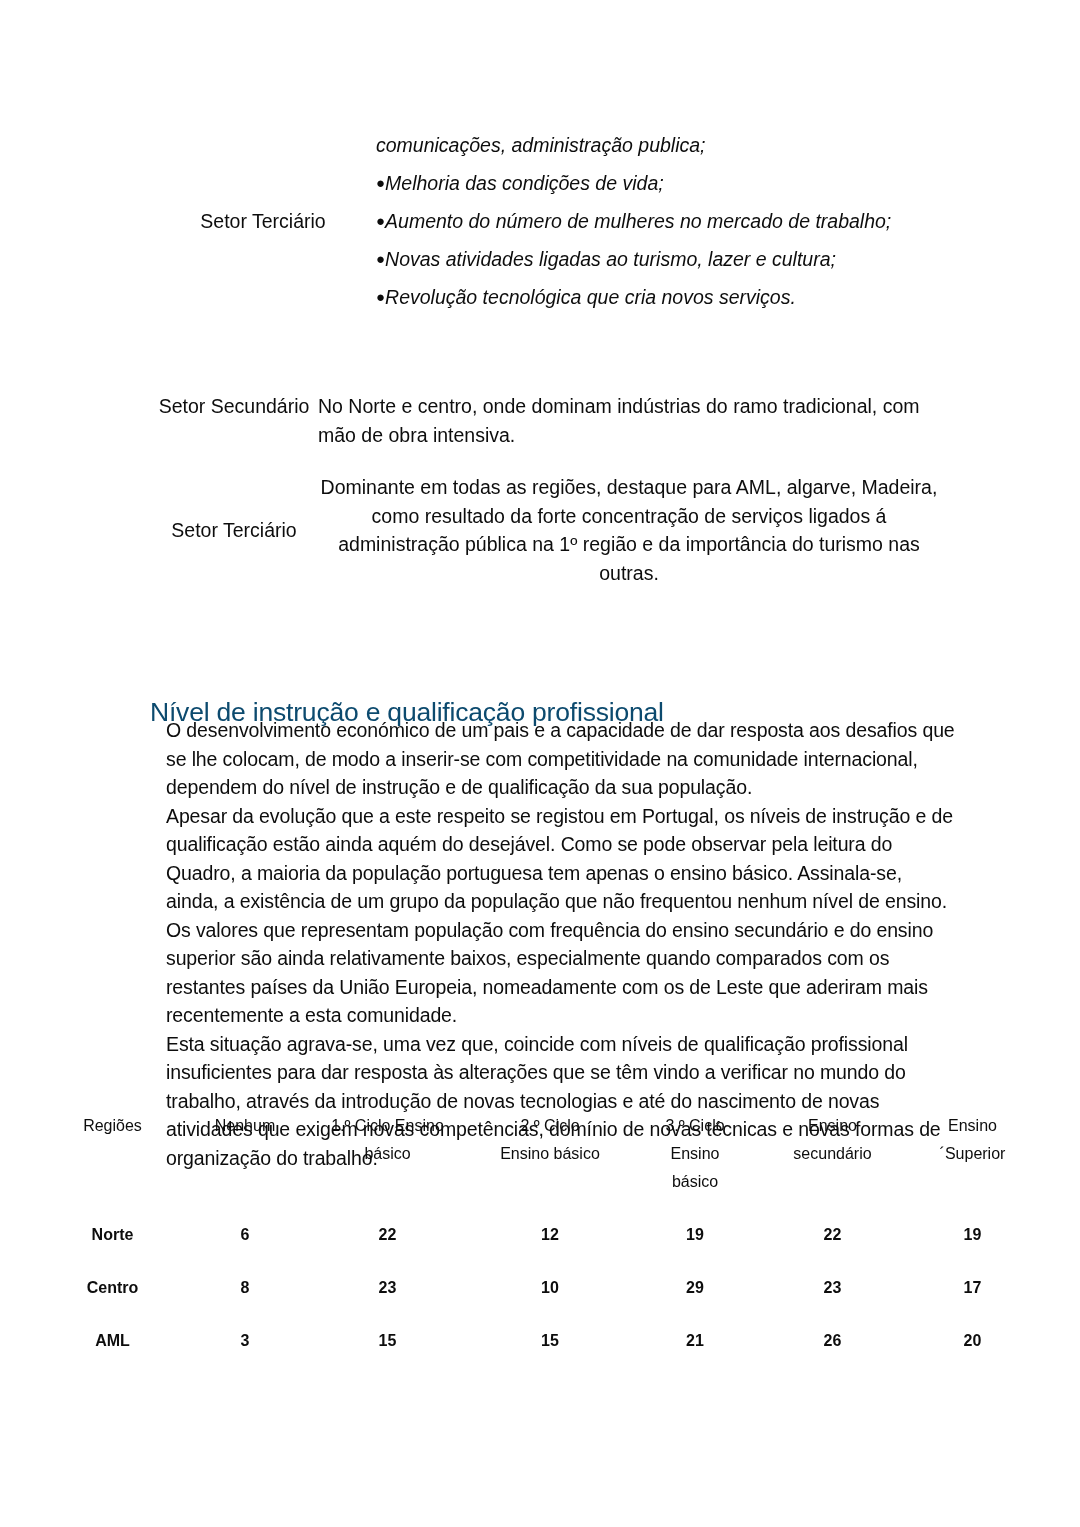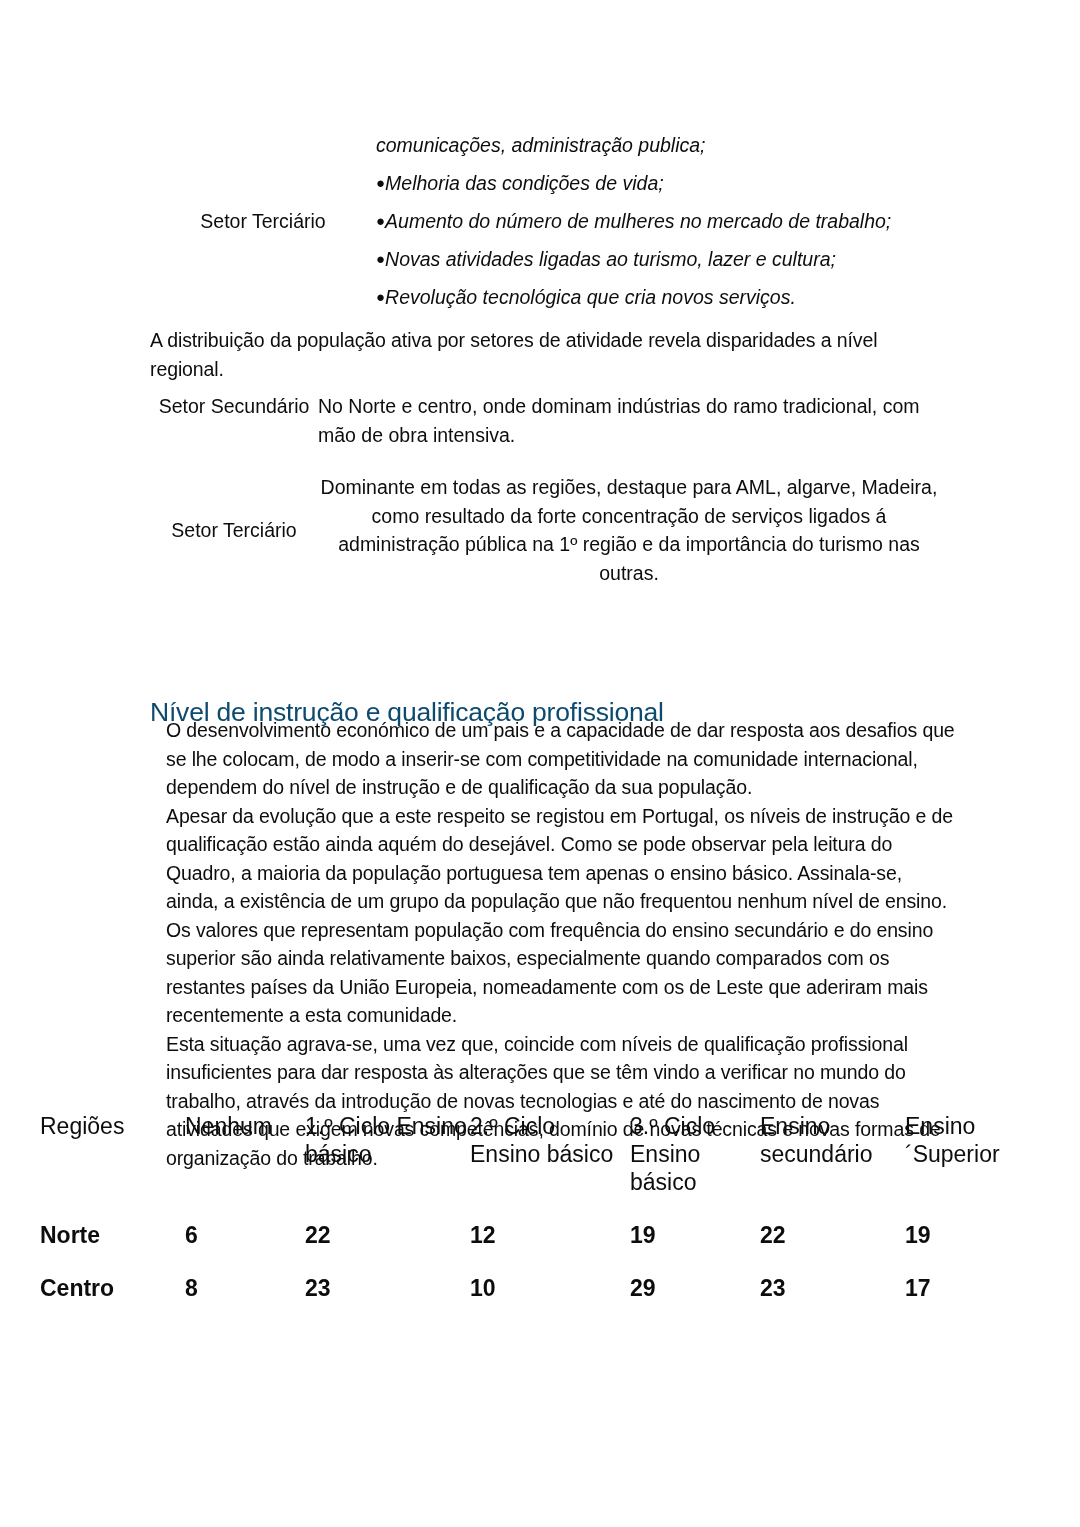--- a/index.html
+++ b/index.html
@@ -151,23 +151,23 @@
     width: 1000px;
   }
   table.data-table {
     border-collapse: collapse;
     width: 100%;
     table-layout: fixed;
   }
   table.data-table th,
   table.data-table td {
     border: none;
-    text-align: left;
+    text-align: center;
     font-weight: 400;
-    font-size: 23px;
+    font-size: 16px;
     line-height: 28px;
     padding: 0;
     vertical-align: top;
   }
   table.data-table th {
     padding-bottom: 10px;
   }
   table.data-table col.c0 { width: 14.5%; }
   table.data-table col.c1 { width: 12.0%; }
   table.data-table col.c2 { width: 16.5%; }
@@ -215,21 +215,20 @@
           <div class="sb-line">
             <span class="bullet-glyph">●</span>
                 <span>Revolução tecnológica que cria novos serviços.</span>
           </div>
         </td>
       </tr>
     </tbody>
       </table>
   </div>
 
-  <div class="para-distribuicao body-text">A distribuição da população ativa por setores de atividade revela disparidades a nível regional.</div>
 
   <div class="sector-desc">
     <table>
       <tbody>
       <tr class="sd-row-2">
         <td class="sd-label">Setor Secundário</td>
         <td class="sd-desc">No Norte e centro, onde dominam indústrias do ramo tradicional, com mão de obra intensiva.</td>
       </tr>
       <tr class="sd-row-3">
         <td class="sd-label">Setor Terciário</td>
@@ -301,17 +300,26 @@
         </tr>
         <tr>
           <td>Centro</td>
           <td>8</td>
           <td>23</td>
           <td>10</td>
           <td>29</td>
           <td>23</td>
           <td>17</td>
         </tr>
+        <tr>
+          <td>AML</td>
+          <td>3</td>
+          <td>15</td>
+          <td>15</td>
+          <td>21</td>
+          <td>26</td>
+          <td>20</td>
+        </tr>
       </tbody>
     </table>
   </div>
 
 </div>
 
 </body></html>

